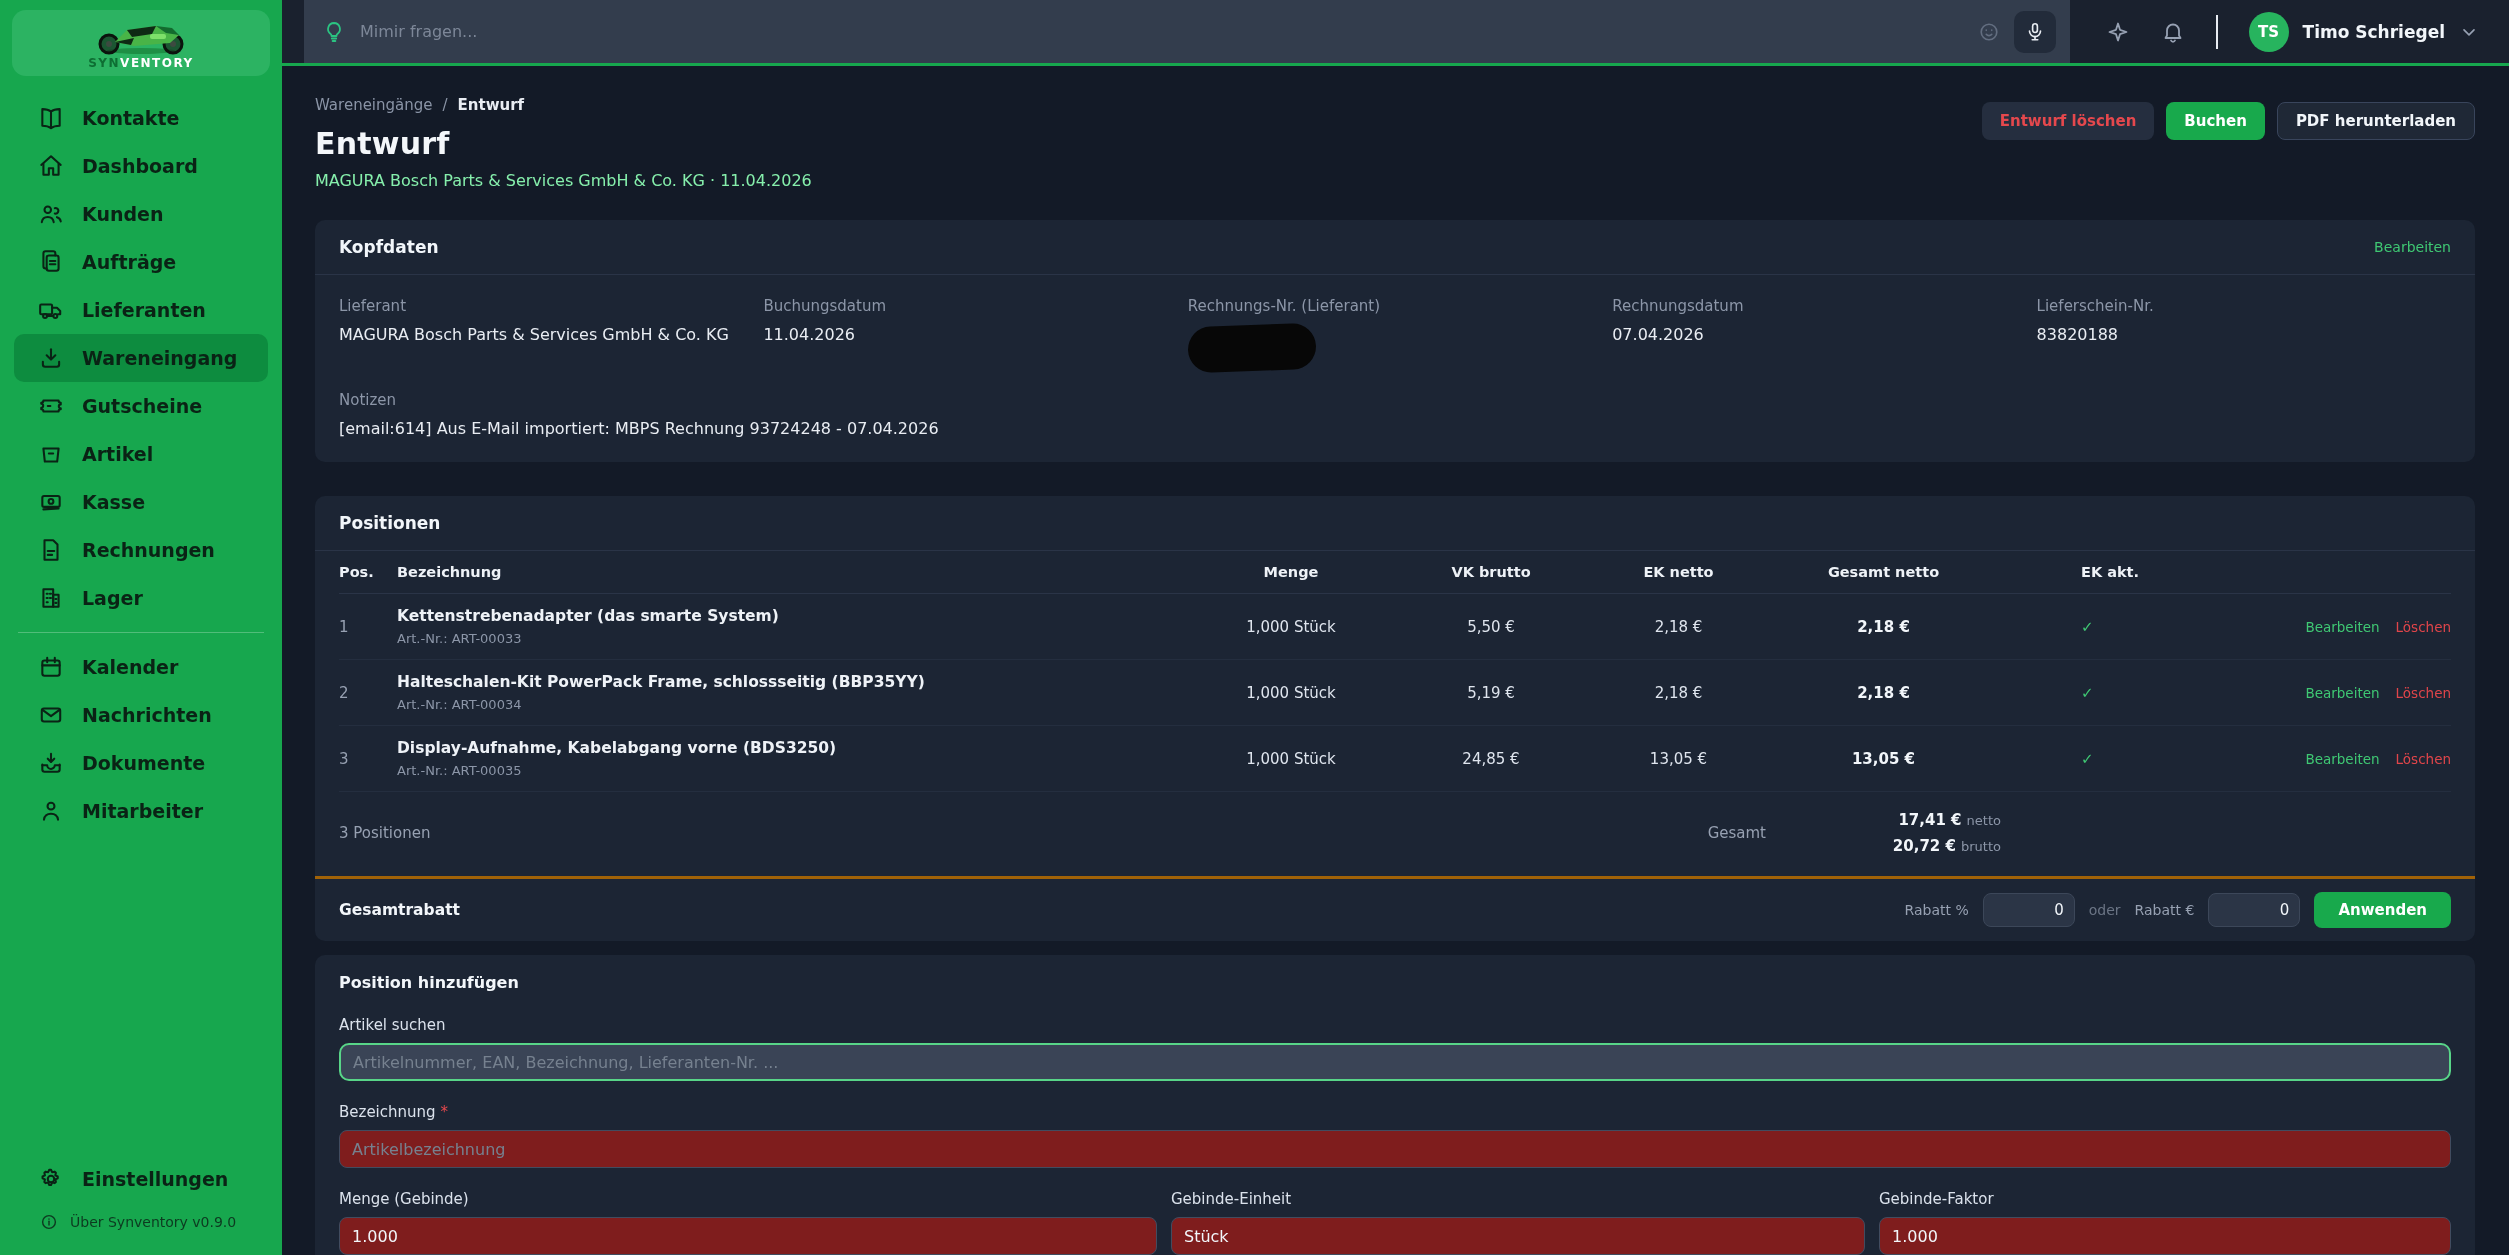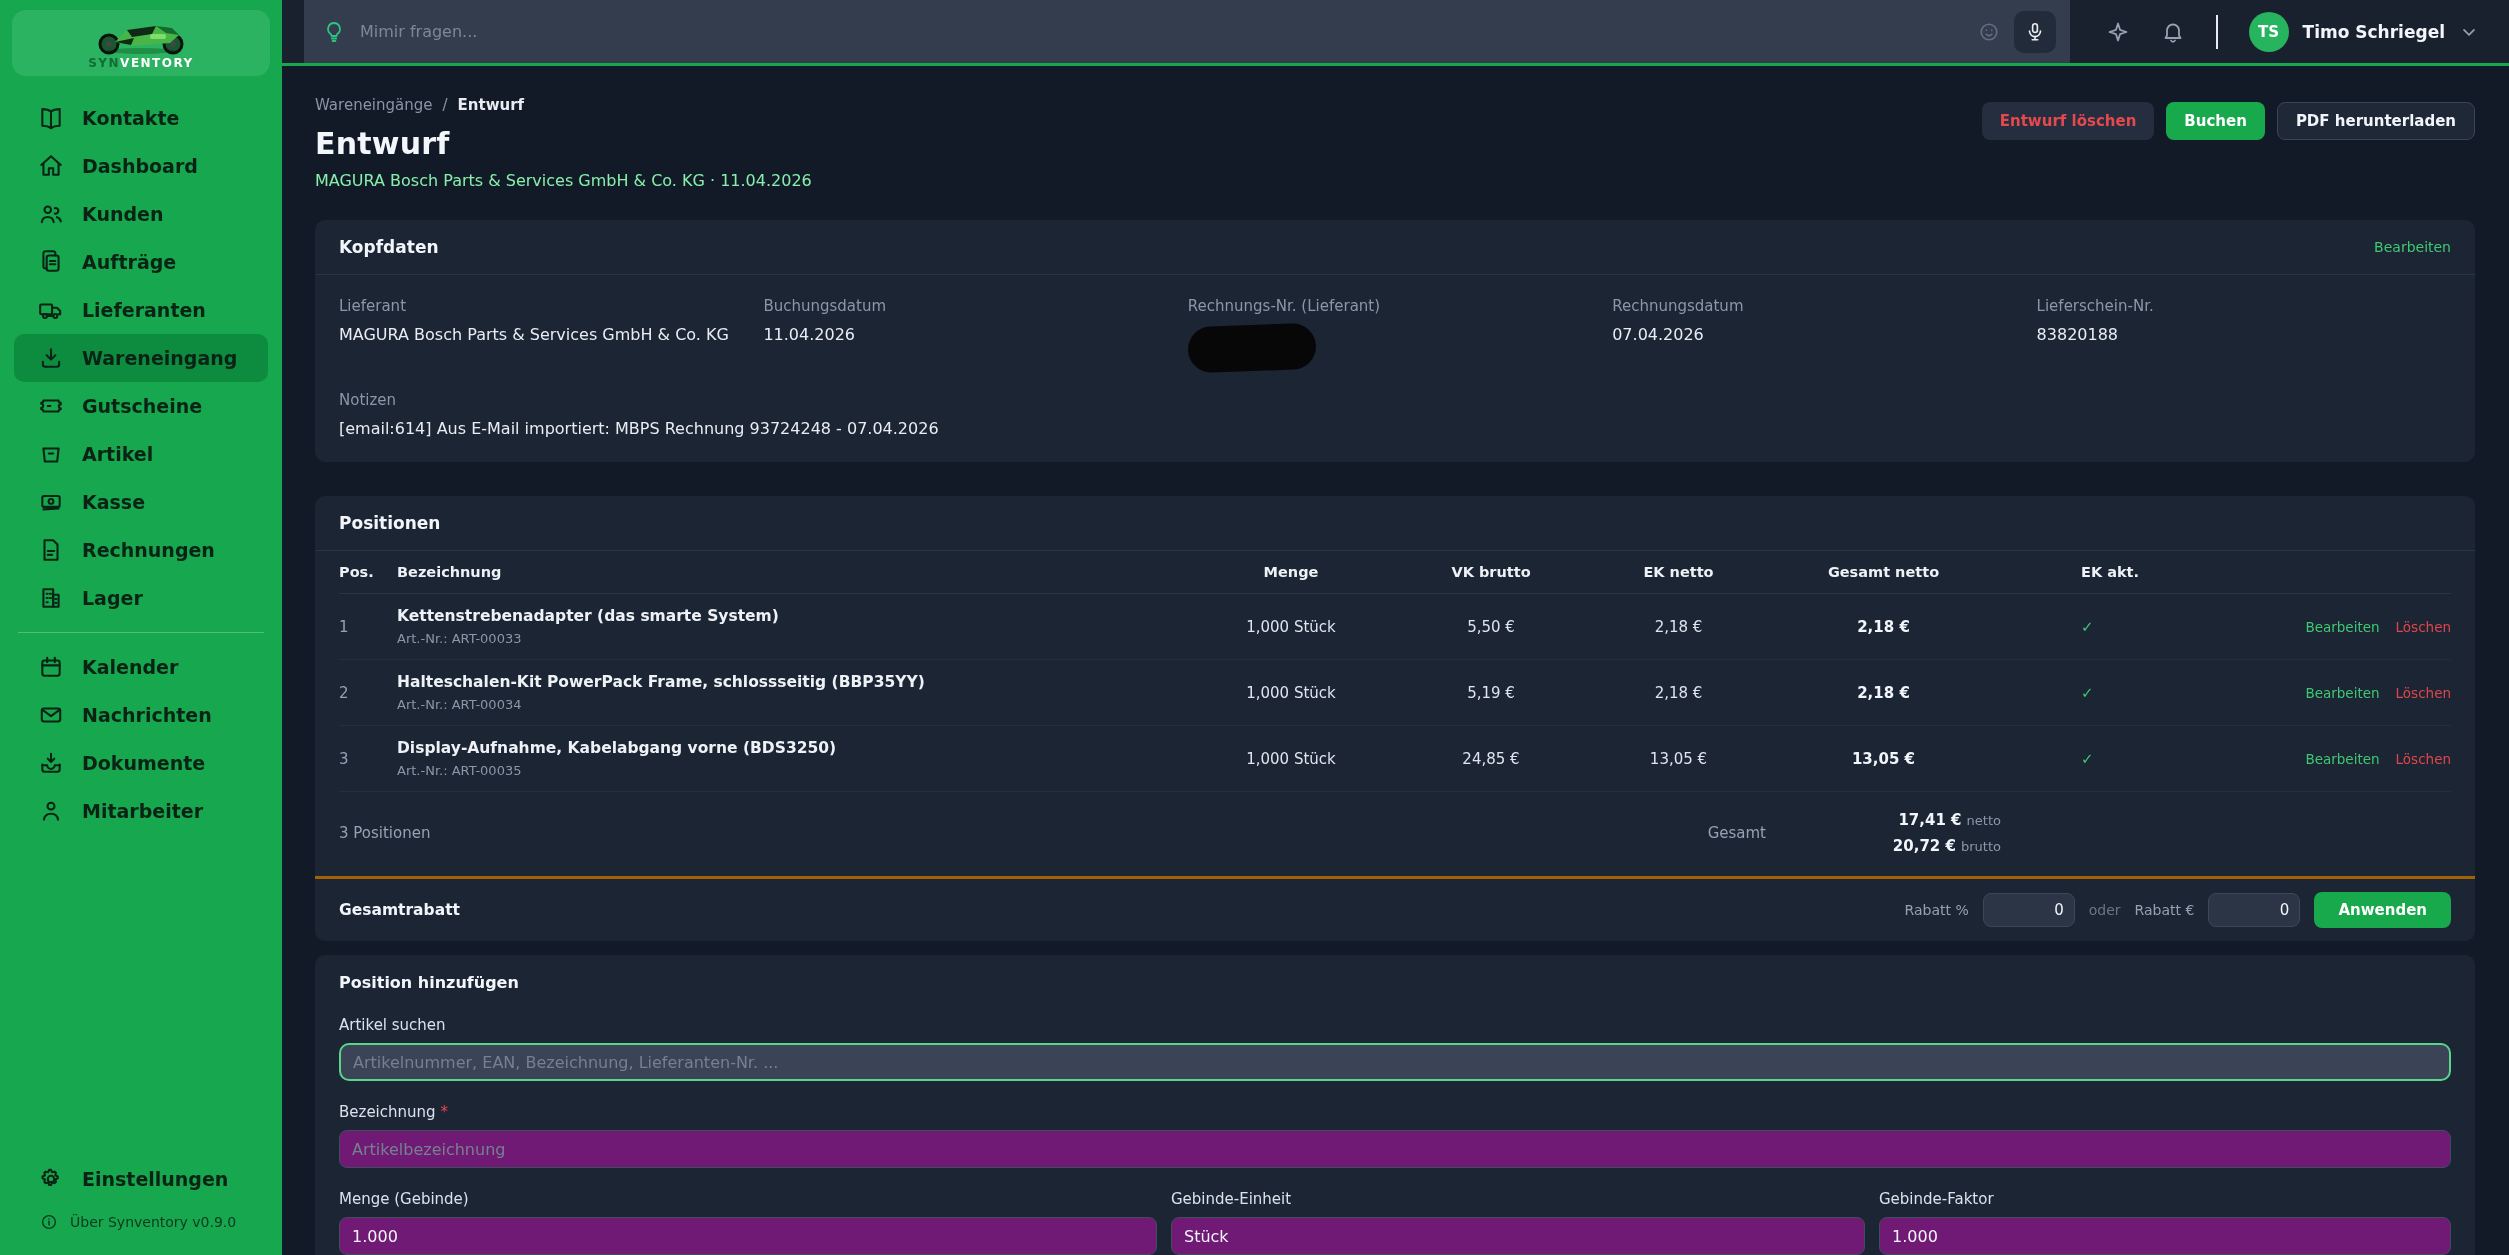--- a/index.html
+++ b/index.html
@@ -106,21 +106,21 @@
   .rabatt-or { color:#6b7585; font-size:14px; }
   .rabatt-input { width:92px; height:34px; background:#2b3546; border:1px solid #3c4759; border-radius:8px;
                   color:#f2f6fa; font-size:15px; text-align:right; padding:0 10px; font-family:inherit; outline:none; }
   .btn-apply { height:36px; padding:0 24px; }
 
   
   .card-add { padding:18px 24px 30px 24px; margin-bottom:0; border-radius:10px 10px 0 0; }
   .add-title { font-size:16px; font-weight:700; color:#f2f6fa; margin-bottom:24px; }
   .form-label { font-size:15px; color:#dbe2ec; margin-bottom:9px; display:block; }
   .req { color:#e5484d; }
-  .input { width:100%; height:38px; background:#701a75; border:1px solid #414c5f; border-radius:8px;
+  .input { width:100%; height:38px; background:#7f1d1d; border:1px solid #414c5f; border-radius:8px;
            color:#f2f6fa; font-size:16px; padding:0 12px; font-family:inherit; outline:none; }
   .input::placeholder { color:#76818f; }
   .input-search { background:#3a4456; border:2px solid #58d588; border-radius:10px; }
   .form-block { margin-bottom:22px; }
   .form-grid3 { display:grid; grid-template-columns:818px 694px 1fr; column-gap:14px; margin-bottom:20px; }
 </style>
 </head>
 <body>
 
 <div class="app">

